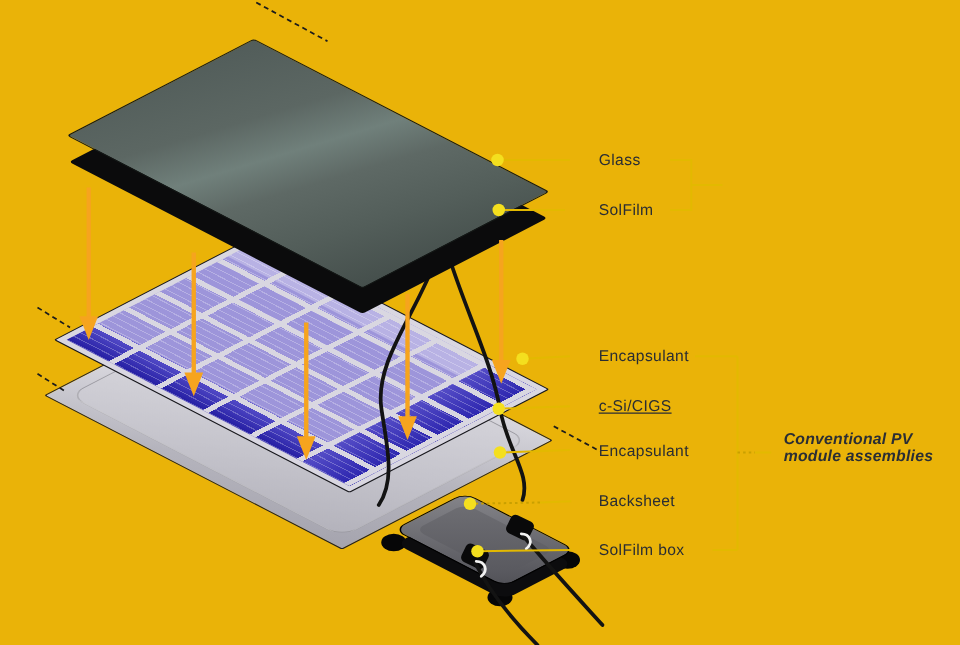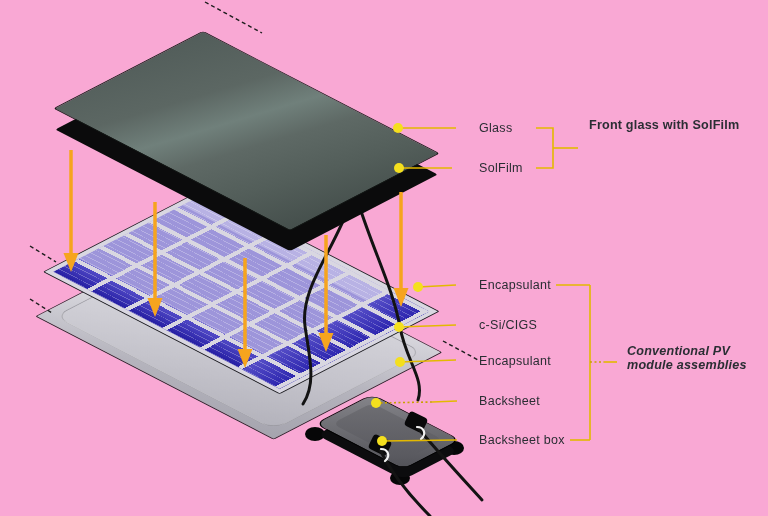--- a/index.html
+++ b/index.html
@@ -1,17 +1,17 @@
 <!DOCTYPE html>
 <html><head>
 <meta charset="utf-8">
 <style>
   html,body{margin:0;padding:0;background:#fff;}
   #canvas{
-    position:relative;width:768px;height:516px;background:#f9a8d4;
+    position:relative;width:768px;height:516px;background:#eab308;
     overflow:hidden;font-family:"Liberation Sans", sans-serif;
   }
   .iso{position:absolute;transform-origin:0 0;transform:matrix(0.87,0.45,-0.87,0.45,0,0);}
   
   .solfilm{left:203px;top:53px;width:270px;height:170px;background:#0b0b0c;border-radius:3px;}
   .glass{
     left:203px;top:31px;width:270px;height:170px;border-radius:3px;
     border:1px solid #141816;
     background:linear-gradient(105deg,#525d5a 0%,#5c6763 28%,#70807b 44%,#5e6965 58%,#535e5a 78%,#454f4c 100%);
   }
@@ -147,26 +147,25 @@
       <circle cx="399" cy="327" r="5"></circle>
       <circle cx="400" cy="362" r="5"></circle>
       <circle cx="376" cy="403" r="5"></circle>
       <circle cx="382" cy="441" r="5"></circle>
     </g>
   </svg>
 
   <div class="lbl" style="top:121px;">Glass</div>
   <div class="lbl" style="top:161px;">SolFilm</div>
   <div class="lbl" style="top:278px;">Encapsulant</div>
-  <div class="lbl" style="top:318px;">c-Si/CIGS</div>
+  <div class="lbl" style="top:318px;text-decoration:underline;">c-Si/CIGS</div>
   <div class="lbl" style="top:354px;">Encapsulant</div>
   <div class="lbl" style="top:394px;">Backsheet</div>
-  <div class="lbl" style="top:433px;">Backsheet box</div>
+  <div class="lbl" style="top:433px;">SolFilm box</div>
 
   <div class="ann" style="left:589px;top:119px;">
-    <div>Front glass with SolFilm</div>
   </div>
   <div class="ann" style="left:627px;top:345px;font-style:italic;">
     <div>Conventional PV</div>
     <div>module assemblies</div>
   </div>
 
 </div>
 
 </body></html>

